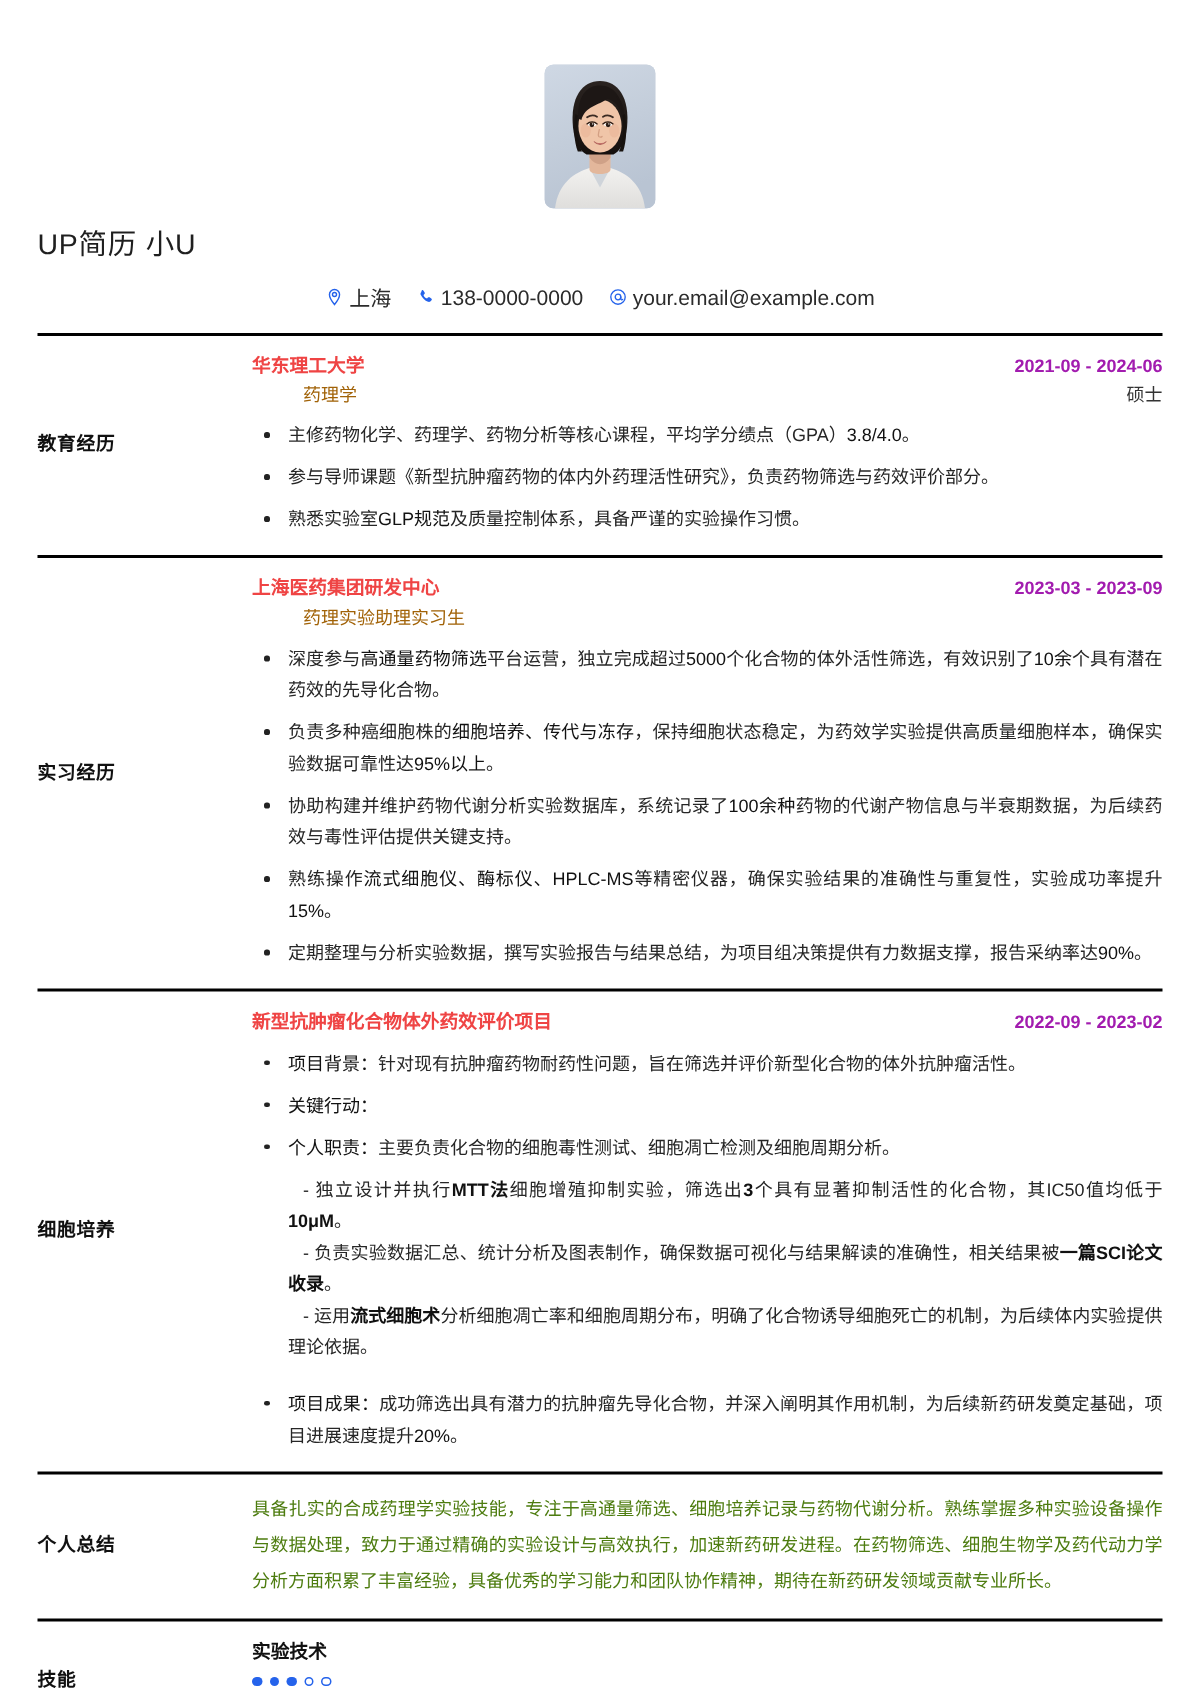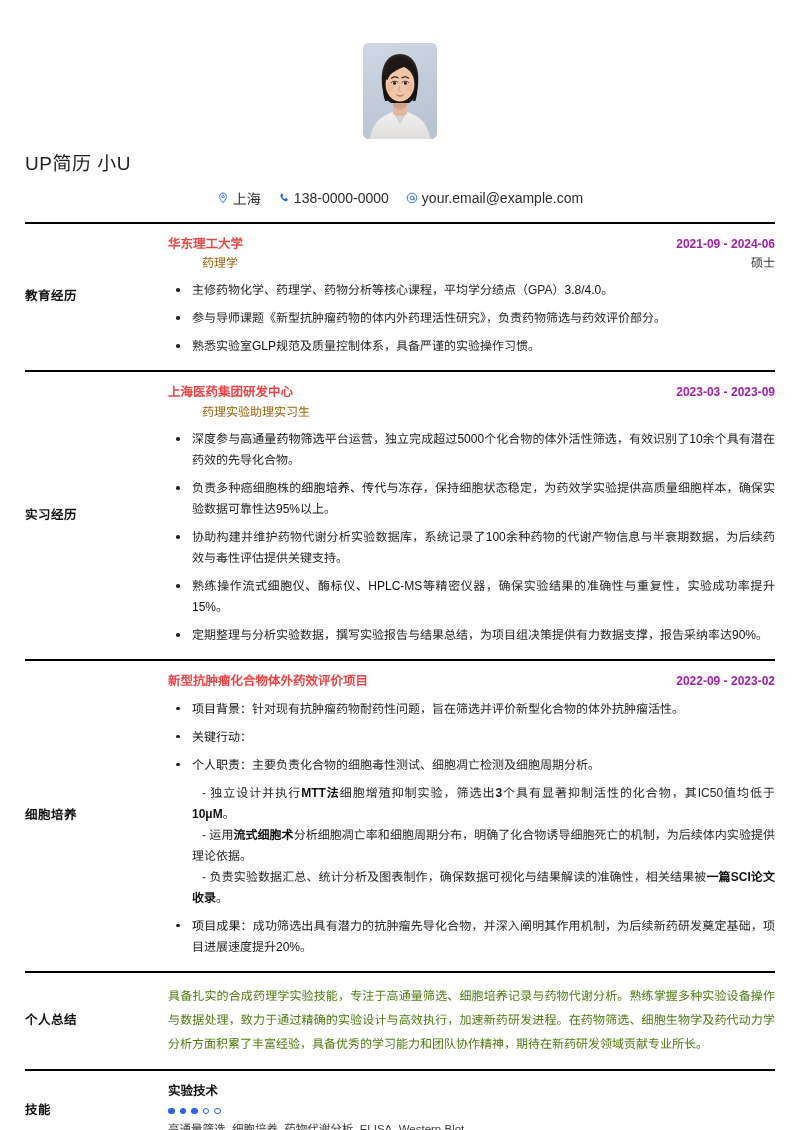--- a/index.html
+++ b/index.html
@@ -383,23 +383,23 @@
       <div class="entry">
         <div class="entry-top">
           <div class="entry-org">新型抗肿瘤化合物体外药效评价项目</div>
           <div class="entry-date">2022-09 - 2023-02</div>
         </div>
         <div class="bullets">
           <div class="bullet"><b>项目背景：</b>针对现有抗肿瘤药物耐药性问题，旨在筛选并评价新型化合物的体外抗肿瘤活性。</div>
           <div class="bullet"><b>关键行动：</b></div>
           <div class="bullet"><b>个人职责：</b>主要负责化合物的细胞毒性测试、细胞凋亡检测及细胞周期分析。</div>
           <div class="subline">- 独立设计并执行<b>MTT法</b>细胞增殖抑制实验，筛选出<b>3</b>个具有显著抑制活性的化合物，其IC50值均低于<b>10μM</b>。</div>
+          <div class="subline">- 负责实验数据汇总、统计分析及图表制作，确保数据可视化与结果解读的准确性，相关结果被<b>一篇SCI论文收录</b>。</div>
           <div class="subline">- 运用<b>流式细胞术</b>分析细胞凋亡率和细胞周期分布，明确了化合物诱导细胞死亡的机制，为后续体内实验提供理论依据。</div>
-          <div class="subline">- 负责实验数据汇总、统计分析及图表制作，确保数据可视化与结果解读的准确性，相关结果被<b>一篇SCI论文收录</b>。</div>
-          <div class="bullet" style="margin-top:7px;"><b>项目成果：</b>成功筛选出具有潜力的抗肿瘤先导化合物，并深入阐明其作用机制，为后续新药研发奠定基础，项目进展速度提升<b>20%</b>。</div>
+          <div class="bullet" style="margin-top:17px;"><b>项目成果：</b>成功筛选出具有潜力的抗肿瘤先导化合物，并深入阐明其作用机制，为后续新药研发奠定基础，项目进展速度提升<b>20%</b>。</div>
         </div>
       </div>
     </div>
   </div>
 
   <div class="section">
     <div class="section-label">个人总结</div>
     <div class="section-body">
       <div class="summary">具备扎实的合成药理学实验技能，专注于高通量筛选、细胞培养记录与药物代谢分析。熟练掌握多种实验设备操作与数据处理，致力于通过精确的实验设计与高效执行，加速新药研发进程。在药物筛选、细胞生物学及药代动力学分析方面积累了丰富经验，具备优秀的学习能力和团队协作精神，期待在新药研发领域贡献专业所长。</div>
     </div>

